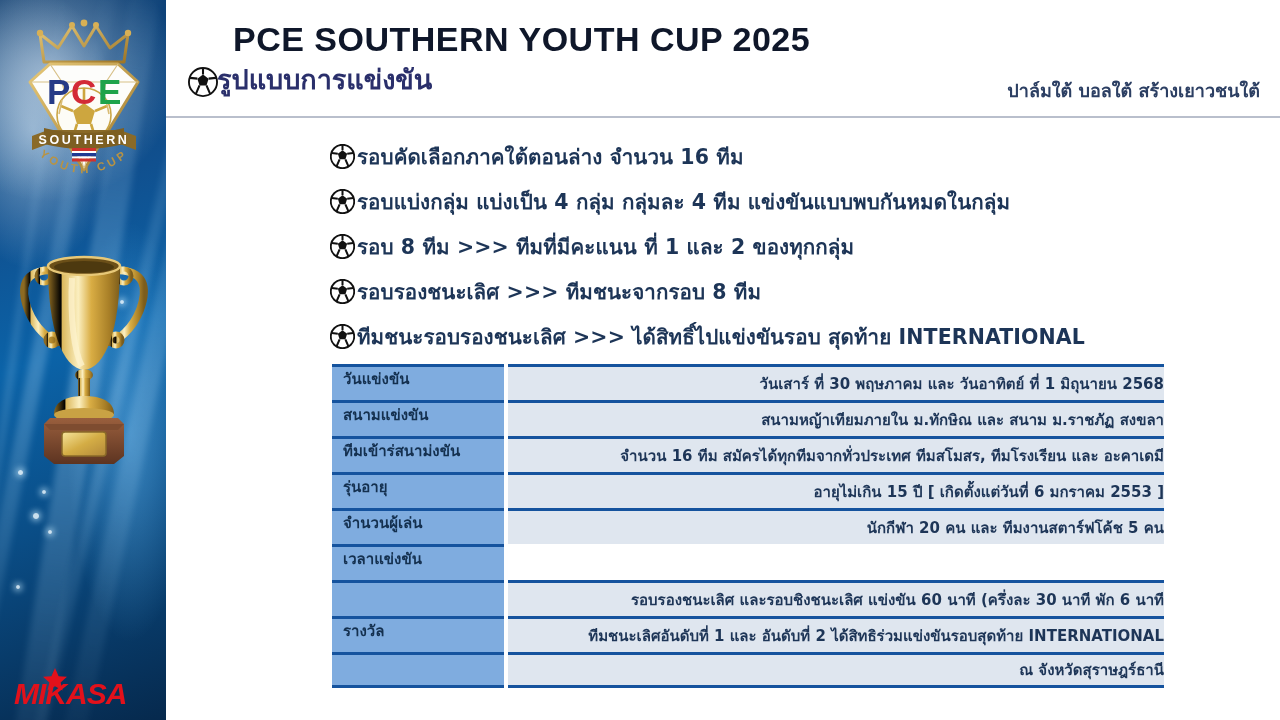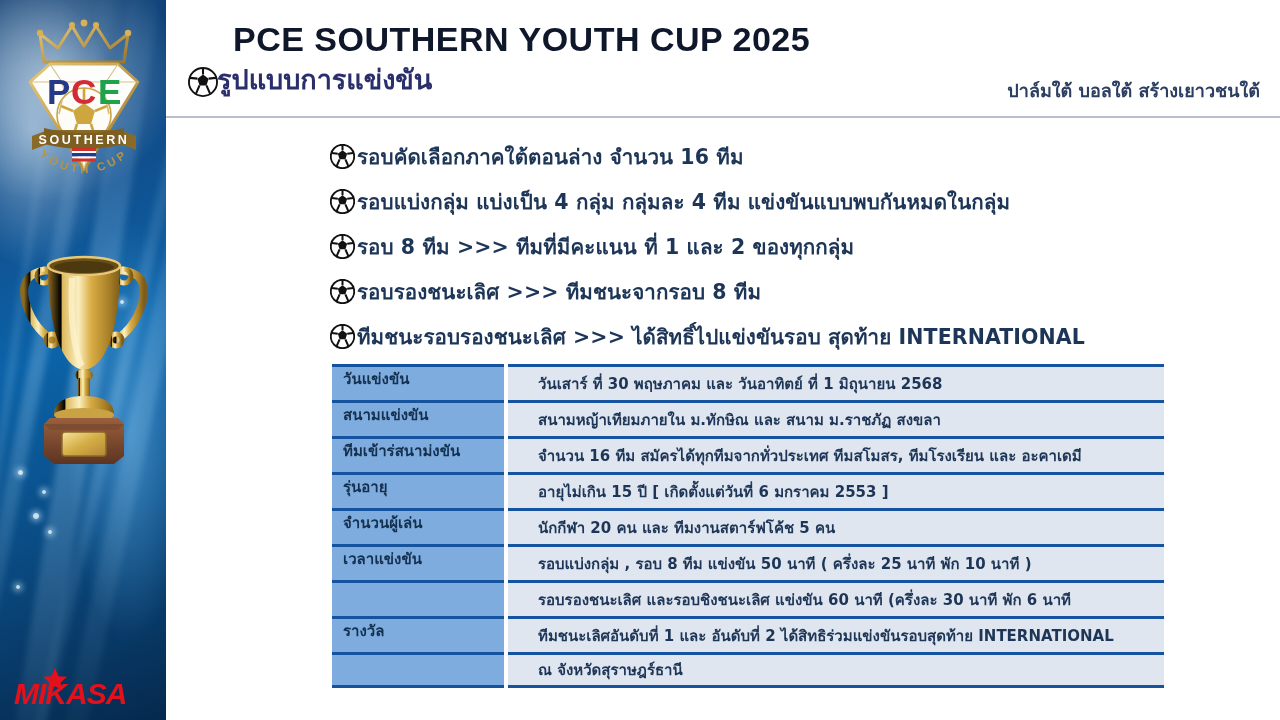--- a/index.html
+++ b/index.html
@@ -81,21 +81,21 @@
   .tlabel {
     width:172px; flex:0 0 172px;
     background:#7facdf;
     border-top:3px solid #15539e; border-bottom:0;
     display:flex; align-items:flex-start; padding-left:11px;
   }
   .tval {
     flex:1 1 auto;
     background:#dfe6ef;
     border-top:3px solid #15539e; border-bottom:0;
-    display:flex; align-items:center; padding-left:30px;
+    display:flex; align-items:center; padding-left:30px;justify-content:flex-end;
   }
   .trow.last .tlabel, .trow.last .tval { border-bottom:3px solid #15539e; }
   .cell-txt {
     font-size:15px; font-weight:bold; color:#1d3557; white-space:nowrap;
     font-family:"DejaVu Sans","Liberation Sans",sans-serif;
   }
   .tlabel .cell-txt { color:#14304f; }
 </style>
 </head>
 <body>
@@ -329,23 +329,20 @@
         <span class="cell-txt">จำนวนผู้เล่น</span>
       </div>
     <div class="tval">
         <span class="cell-txt">นักกีฬา 20 คน และ ทีมงานสตาร์ฟโค้ช 5 คน</span>
       </div>
   </div>
   <div class="trow">
     <div class="tlabel">
         <span class="cell-txt">เวลาแข่งขัน</span>
       </div>
-    <div class="tval">
-        <span class="cell-txt">รอบแบ่งกลุ่ม , รอบ 8 ทีม แข่งขัน 50 นาที ( ครึ่งละ 25 นาที พัก 10 นาที )</span>
-      </div>
   </div>
   <div class="trow">
     <div class="tlabel">
         <span class="cell-txt"></span>
       </div>
     <div class="tval">
         <span class="cell-txt">รอบรองชนะเลิศ และรอบชิงชนะเลิศ แข่งขัน 60 นาที (ครึ่งละ 30 นาที พัก 6 นาที</span>
       </div>
   </div>
   <div class="trow">

